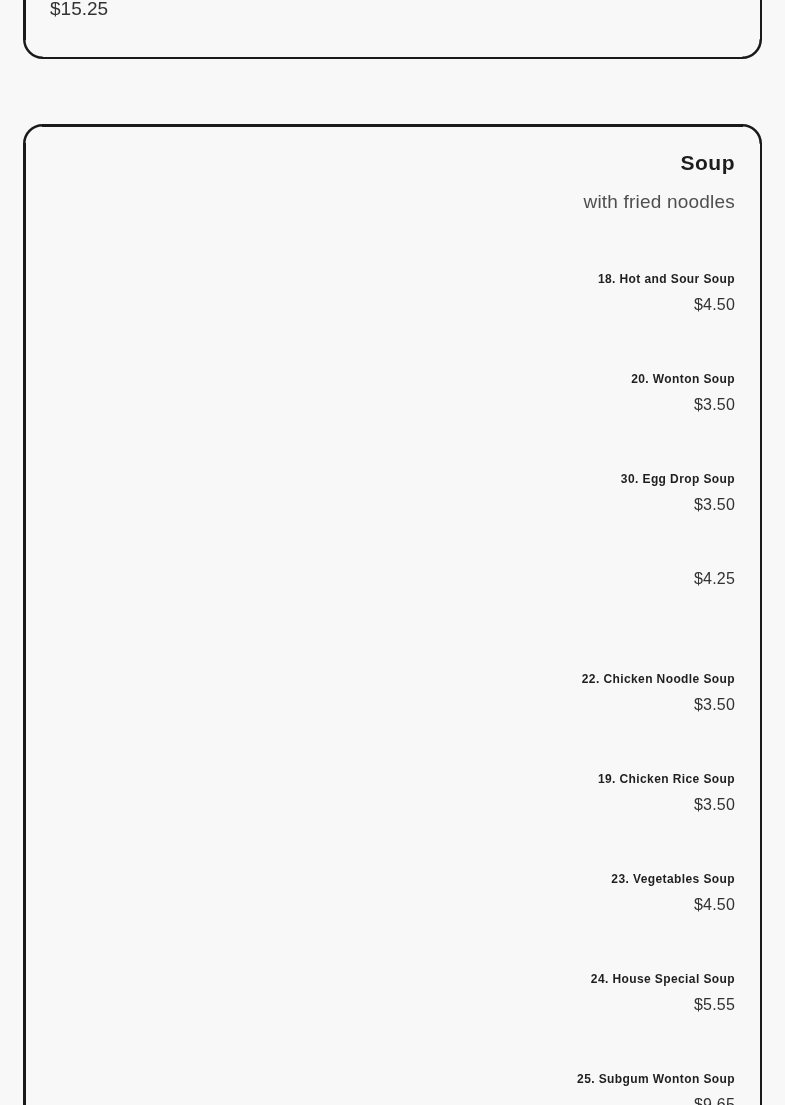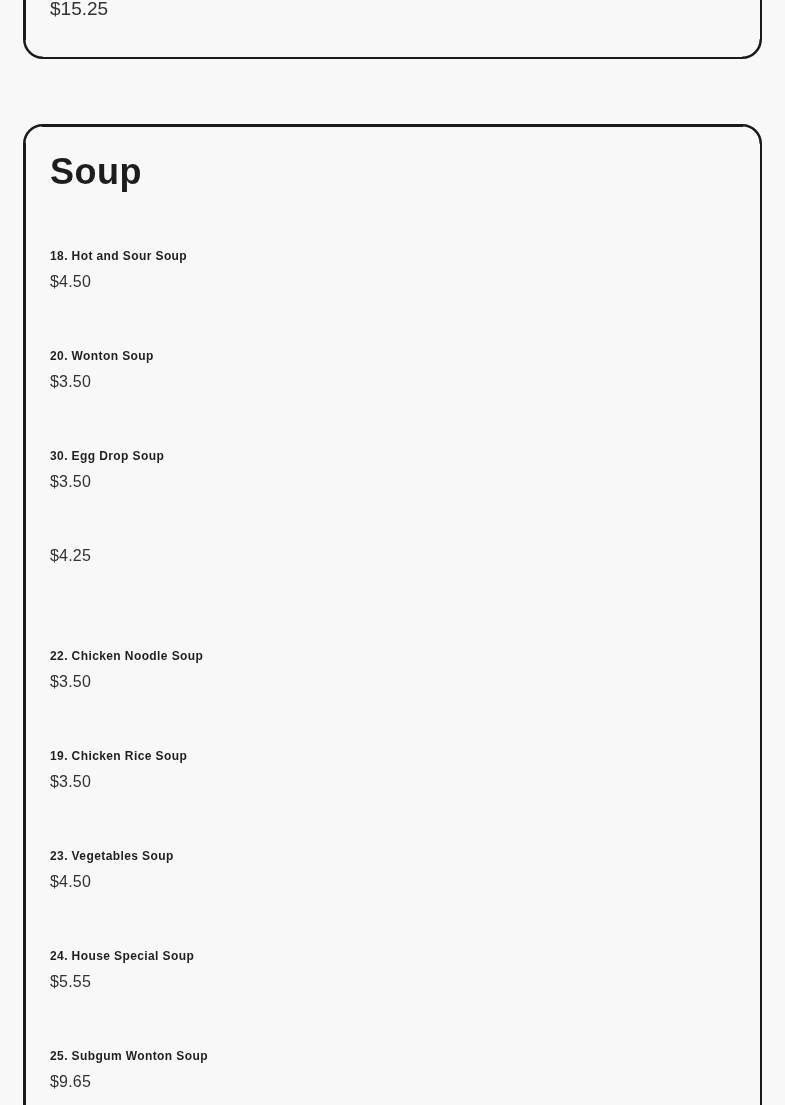--- a/index.html
+++ b/index.html
@@ -12,21 +12,21 @@
   }
   *{box-sizing:border-box;}
   html,body{margin:0;padding:0;}
   body{
     width:785px;height:1105px;
     background:var(--bg);
     font-family:"Liberation Sans", sans-serif;
     overflow:hidden;
     position:relative;
   }
-  .viewport{position:absolute;inset:0;overflow:hidden;}
+  .viewport{position:absolute;inset:0;overflow:hidden;text-align:right;}
 
   
   .card{position:absolute;background:var(--bg);}
   .edge{position:absolute;background:var(--line);}
   .edge-t{top:0;left:19px;right:19px;height:2.5px;}
   .edge-b{bottom:0;left:19px;right:19px;height:2.5px;}
   .edge-l{left:0;top:19px;bottom:19px;width:2.5px;}
   .edge-r{right:0;top:19px;bottom:19px;width:2.5px;}
   .corner{position:absolute;width:21px;height:21px;}
   .corner.tl{top:0;left:0;}
@@ -42,21 +42,21 @@
 
   .card-content{position:relative;padding:0 27px;}
 
   .prev-price{
     position:absolute;left:27px;top:149px;
     font-size:19px;line-height:20px;color:var(--price);
   }
 
   .section-title{
     margin:26px 0 0 0;
-    font-size:36px;line-height:1.2;font-weight:bold;
+    font-size:21px;line-height:1.2;font-weight:bold;
     letter-spacing:0.5px;color:var(--title);
   }
   .section-subtitle{
     margin:14px 0 0 0;
     font-size:19px;line-height:26.6px;
     color:var(--subtitle);letter-spacing:0.2px;
   }
   .items{margin-top:50px;}
   .item{height:52px;margin-bottom:48px;}
   .item-name{
@@ -103,20 +103,21 @@
         </svg>
       </span>
     <span class="corner tr">
       <svg viewBox="0 0 21 21">
           <path d="M 1.25 1.25 A 18.5 18.5 0 0 1 19.75 19.75"></path>
         </svg>
       </span>
 
     <div class="card-content">
       <h2 class="section-title">Soup</h2>
+      <p class="section-subtitle">with fried noodles</p>
       <div class="items" id="items">
           <div class="item">
             <div class="item-name">18. Hot and Sour Soup</div>
             <div class="item-price">$4.50</div>
           </div>
           <div class="item">
             <div class="item-name">20. Wonton Soup</div>
             <div class="item-price">$3.50</div>
           </div>
           <div class="item">

